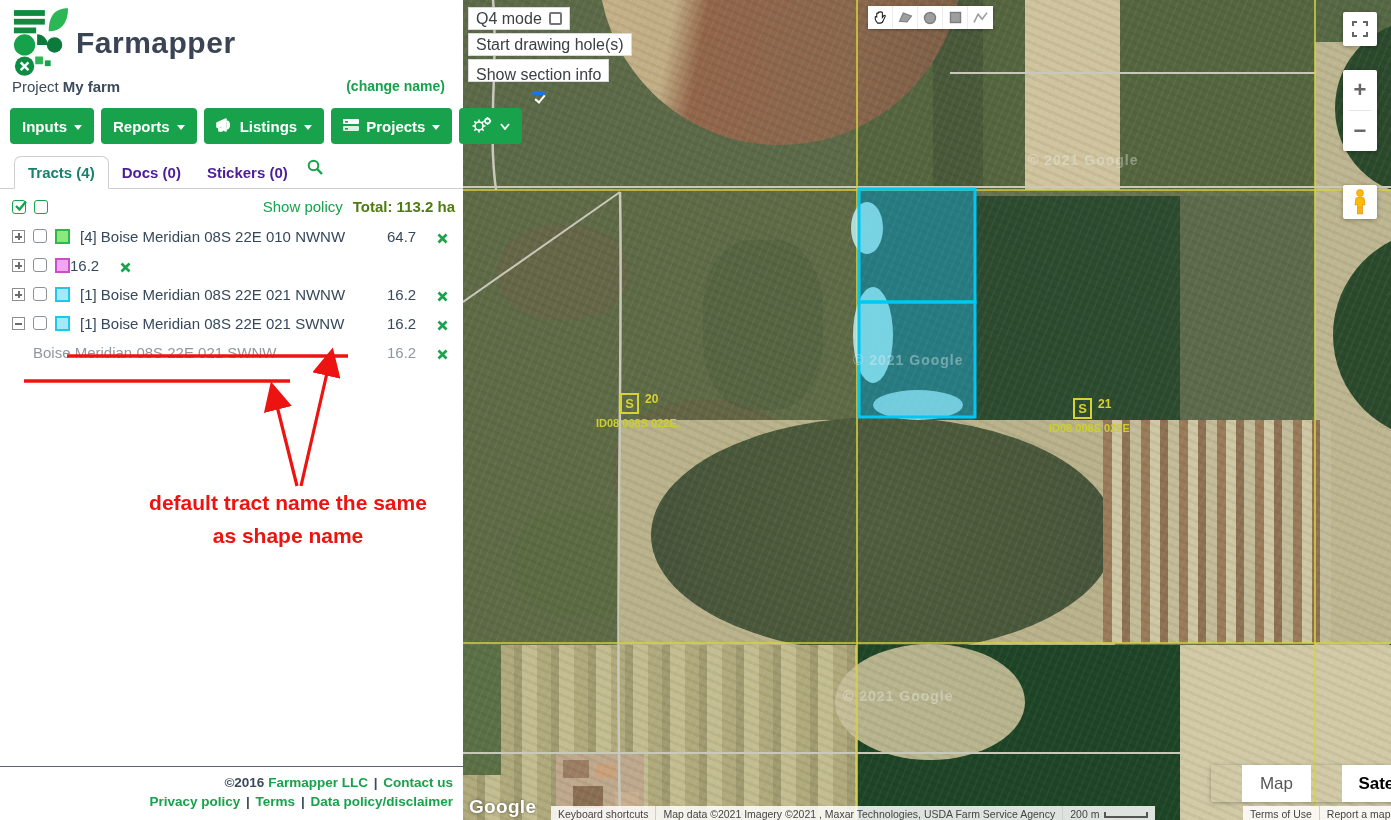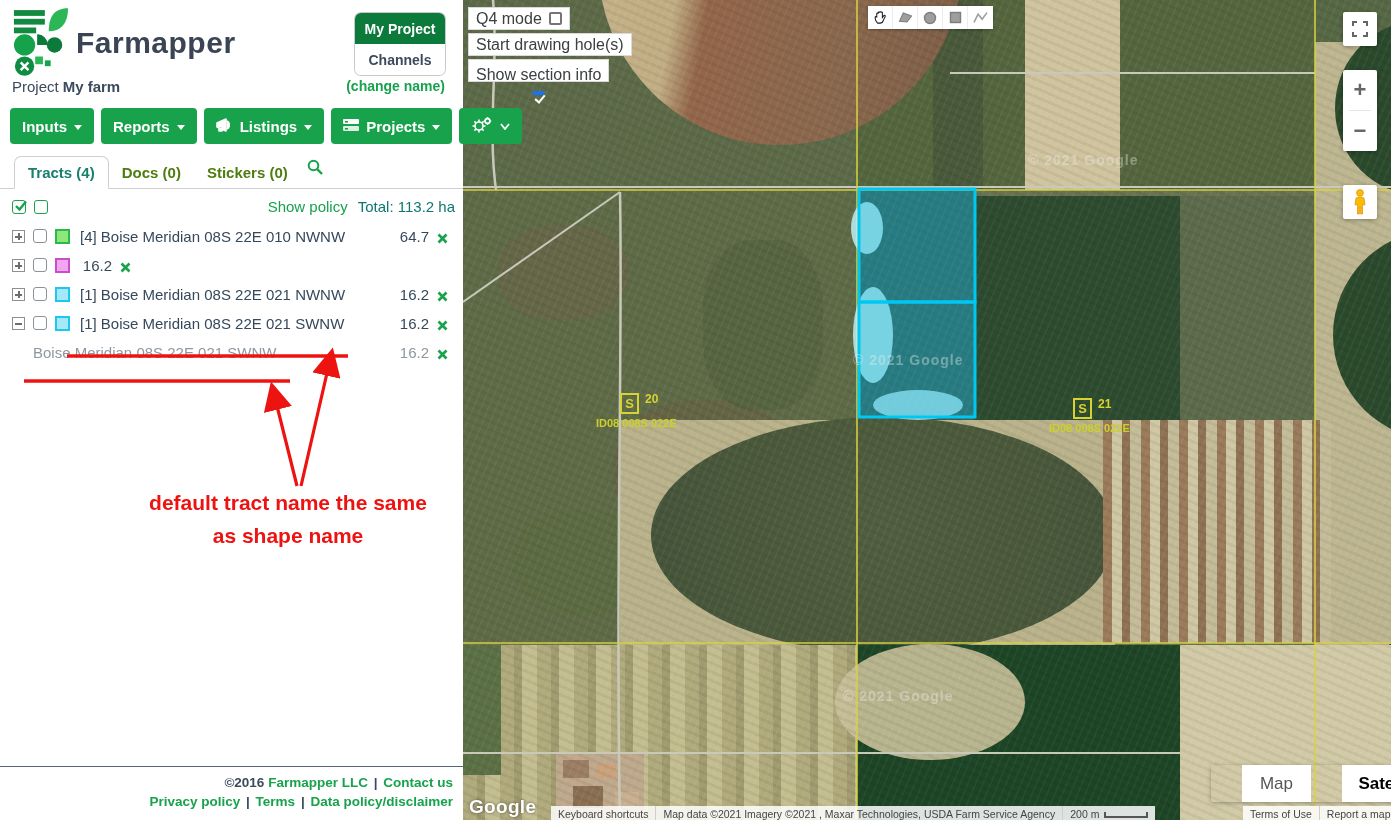--- a/index.html
+++ b/index.html
@@ -26,46 +26,46 @@
 
   .nav-row { display:flex; align-items:center; gap:7px; padding:8px 10px 0 10px; }
   .nav-btn { height:36px; background:#18a24c; border:none; border-radius:4px; color:#fff; font-weight:bold;
     font-size:15px; display:flex; align-items:center; gap:7px; padding:0 12px; cursor:pointer;
     font-family:"Liberation Sans","DejaVu Sans",sans-serif; }
   .caret { width:0; height:0; border-left:4px solid transparent; border-right:4px solid transparent;
     border-top:5px solid #fff; margin-top:2px; }
   .nav-gear { margin-left:auto; margin-right:6px; }
 
   .tabs { display:flex; align-items:flex-end; padding:10px 0 0 14px; border-bottom:1px solid #cfcfcf; height:45px; }
-  .tab { font-size:15px; font-weight:bold; color:#4d7c0f; padding:7px 13px; cursor:pointer; white-space:nowrap; }
+  .tab { font-size:15px; font-weight:bold; color:#4c1d95; padding:7px 13px; cursor:pointer; white-space:nowrap; }
   .tab.active { background:#fff; border:1px solid #cfcfcf; border-bottom:1px solid #fff; border-radius:7px 7px 0 0;
     margin-bottom:-1px; color:#17806e; }
   .tab-search { padding:7px 6px 9px 6px; cursor:pointer; }
 
   .list-header { display:flex; align-items:center; padding:9px 8px 4px 12px; font-size:15px; }
   .cb { width:14px; height:14px; border:1px solid #8a9199; border-radius:3px; background:#fff; display:inline-block; }
   .cb.green-border { border-color:#18a24c; }
   .cb + .cb { margin-left:8px; }
   .cb-check { position:relative; }
   .cb-check svg { position:absolute; left:1px; top:-2px; }
   .show-details { margin-left:auto; color:#18a24c; cursor:pointer; margin-right:10px; }
-  .total { font-weight:normal; color:#0f766e; }
+  .total { font-weight:bold; color:#4d7c0f; }
 
   .tract-list { padding:4px 8px 0 12px; }
   .trow { display:flex; align-items:flex-start; padding:4px 0 3px 0; font-size:15px; line-height:20px; color:#36495c; }
   .expander { flex:0 0 13px; width:13px; height:13px; border:1px solid #8f8f8f; position:relative; margin-top:3px; cursor:pointer; background:#fff; }
   .expander::before { content:""; position:absolute; left:2px; top:5px; width:7px; height:1.6px; background:#6d6d6d; }
   .expander.plus::after { content:""; position:absolute; left:5px; top:2px; width:1.6px; height:7px; background:#6d6d6d; }
   .trow .cb { margin:2px 0 0 8px; flex:0 0 14px; }
   .swatch { flex:0 0 15px; width:15px; height:15px; margin:2px 0 0 8px; cursor:pointer; }
   .swatch.green { background:#8ae87d; border:2px solid #2db84b; }
   .swatch.pink  { background:#f3a6f0; border:2px solid #c94fc9; }
   .swatch.cyan  { background:#a5e9f8; border:2px solid #1ec7ee; }
   .tname { flex:1; padding:0 6px 0 10px; cursor:pointer; }
-  .tarea { flex:0 0 42px; text-align:right; padding-top:0; }
+  .tarea { flex:0 0 42px; text-align:left; padding-top:0; }
   .tdel { flex:0 0 26px; text-align:center; cursor:pointer; padding-top:2px; }
   .trow.child { color:#8f979e; }
   .trow.child .tname { padding-left:5px; }
   .trow.child .tarea { color:#8f979e; }
   .child-indent { flex:0 0 16px; }
 
   .annotation-text { position:absolute; left:88px; top:486px; width:400px; text-align:center;
     color:#ed1311; font-weight:bold; font-size:21px; line-height:33px; z-index:8; }
 
   .side-footer { position:absolute; bottom:0; left:0; width:463px; border-top:1px solid #5a6572;
@@ -141,24 +141,20 @@
           <circle cx="13" cy="40" r="11" fill="#16a14b"></circle>
           <path d="M26,29 a11,11 0 0 1 11,11 l-11,0 Z" fill="#0c7a3a"></path>
           <circle cx="44" cy="40" r="8" fill="#0c7a3a"></circle>
           <rect x="24" y="52" width="8" height="8" fill="#2cb757"></rect>
           <rect x="34" y="56" width="6" height="6" fill="#16a14b"></rect>
           <circle cx="13" cy="62" r="10" fill="#0e8c41"></circle>
           <path d="M9,58 l8,8 M17,58 l-8,8" stroke="#fff" stroke-width="2.6"></path>
         </svg>
       </span>
       <div class="app-title">Farmapper</div>
-      <div class="proj-switch">
-        <button class="btn-myproject">My Project</button>
-        <button class="btn-channels">Channels</button>
-      </div>
     </div>
 
     <div class="project-row">
       <span>Project</span><b>My farm</b>
       <span class="change-name">(change name)</span>
     </div>
 
     <nav class="nav-row">
       <button class="nav-btn">
         <span>Inputs</span>

